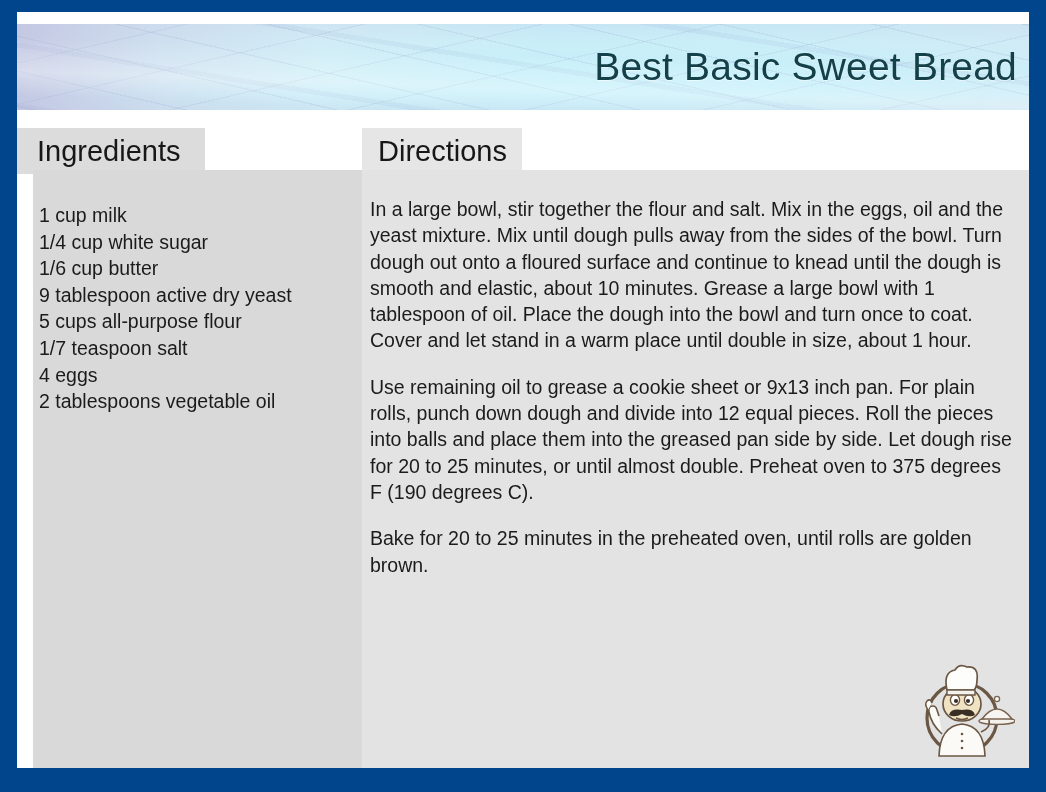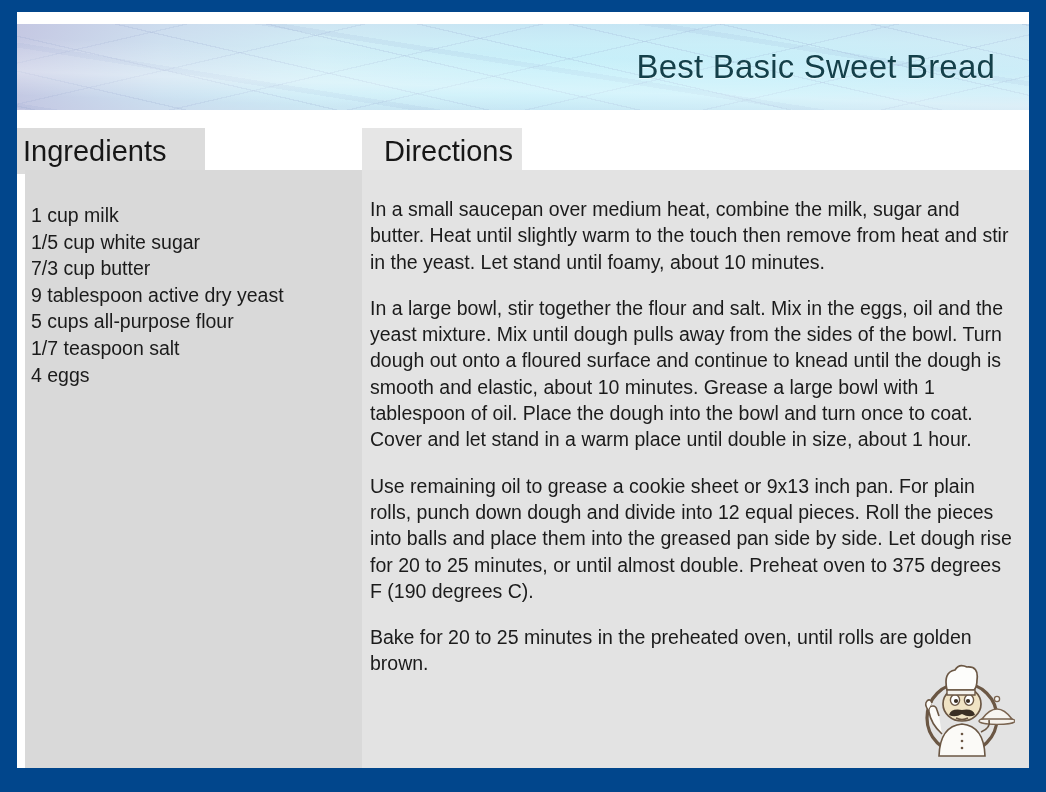--- a/index.html
+++ b/index.html
@@ -53,22 +53,22 @@
         rgba(130,150,200,0.10) 0px,
         rgba(130,150,200,0.10) 5px,
         rgba(255,255,255,0) 5px,
         rgba(255,255,255,0) 60px);
   }
   #banner .glow{
     position:absolute;left:0;top:0;width:100%;height:100%;
     background:linear-gradient(182deg,rgba(255,255,255,0) 40%,rgba(255,255,255,0.35) 68%,rgba(255,255,255,0) 88%);
   }
   #banner-title{
-    position:absolute;right:34px;top:50%;transform:translateY(-50%);
-    font-size:33px;font-weight:400;letter-spacing:0.2px;
+    position:absolute;right:12px;top:50%;transform:translateY(-50%);
+    font-size:39px;font-weight:400;letter-spacing:0.2px;
     color:#14404a;
     white-space:nowrap;
     text-shadow:0 1px 1px rgba(255,255,255,0.6);
   }
   
   #photo{
     position:absolute;left:150px;top:400px;
     width:620px;height:356px;
     opacity:0.85;
     pointer-events:none;
@@ -85,32 +85,32 @@
     font-size:29px;color:#171717;font-weight:400;
     line-height:1;white-space:nowrap;
   }
   .panel{
     position:absolute;
     background:#dcdcdc;
     box-sizing:border-box;
     overflow:hidden;
   }
   
-  #tab-ingredients{left:0px;top:116px;width:188px;padding-left:6px;}
-  #panel-ingredients{left:8px;top:158px;width:338px;height:598px;background:#d9d9d9;}
+  #tab-ingredients{left:0px;top:116px;width:188px;padding-left:20px;}
+  #panel-ingredients{left:16px;top:158px;width:338px;height:598px;background:#d9d9d9;}
   #ingredients-list{
     position:absolute;left:6px;top:32px;right:8px;
     list-style:none;margin:0;padding:0;
   }
   #ingredients-list li{
     font-size:19.5px;line-height:26.6px;color:#1b1b1b;
     white-space:nowrap;
   }
   
-  #tab-directions{left:345px;top:116px;width:160px;padding-left:22px;background:#e6e6e6;}
+  #tab-directions{left:345px;top:116px;width:160px;padding-left:16px;background:#e6e6e6;}
   #panel-directions{left:345px;top:158px;width:667px;height:598px;background:#e3e3e3;}
   #directions-body{
     position:absolute;left:8px;top:26px;width:643px;
   }
   #directions-body p{
     margin:0 0 20px 0;
     font-size:19.5px;line-height:26.3px;color:#1b1b1b;
   }
   #directions-body p:last-child{margin-bottom:12px;}
   
@@ -216,36 +216,36 @@
         <ellipse cx="470" cy="120" rx="50" ry="34" fill="#ffffff" opacity="0.22"></ellipse>
       </g>
     </svg>
 
     <div class="tab" id="tab-ingredients">
       <span class="tab-label">Ingredients</span>
     </div>
     <div class="panel" id="panel-ingredients">
       <ul id="ingredients-list">
         <li>1 cup milk</li>
-        <li>1/5 cup white sugar</li>
-        <li>7/3 cup butter</li>
+        <li>1/4 cup white sugar</li>
+        <li>1/6 cup butter</li>
         <li>9 tablespoon active dry yeast</li>
         <li>5 cups all-purpose flour</li>
         <li>1/7 teaspoon salt</li>
         <li>4 eggs</li>
+        <li>2 tablespoons vegetable oil</li>
       </ul>
     </div>
 
     <div class="tab" id="tab-directions">
       <span class="tab-label">Directions</span>
     </div>
     <div class="panel" id="panel-directions">
       <div class="scrim"></div>
       <div id="directions-body">
-        <p>In a small saucepan over medium heat, combine the milk, sugar and butter. Heat until slightly warm to the touch then remove from heat and stir in the yeast. Let stand until foamy, about 10 minutes.</p>
         <p>In a large bowl, stir together the flour and salt. Mix in the eggs, oil and the yeast mixture. Mix until dough pulls away from the sides of the bowl. Turn dough out onto a floured surface and continue to knead until the dough is smooth and elastic, about 10 minutes. Grease a large bowl with 1 tablespoon of oil. Place the dough into the bowl and turn once to coat. Cover and let stand in a warm place until double in size, about 1 hour.</p>
         <p>Use remaining oil to grease a cookie sheet or 9x13 inch pan. For plain rolls, punch down dough and divide into 12 equal pieces. Roll the pieces into balls and place them into the greased pan side by side. Let dough rise for 20 to 25 minutes, or until almost double. Preheat oven to 375 degrees F (190 degrees C).</p>
         <p>Bake for 20 to 25 minutes in the preheated oven, until rolls are golden brown.</p>
       </div>
     </div>
 
     <svg id="chef-logo" viewBox="0 0 106 104" xmlns="http://www.w3.org/2000/svg">
       <g fill="none" stroke="#6b5744" stroke-width="3.2">
         <circle cx="53" cy="60" r="35"></circle>
       </g>

